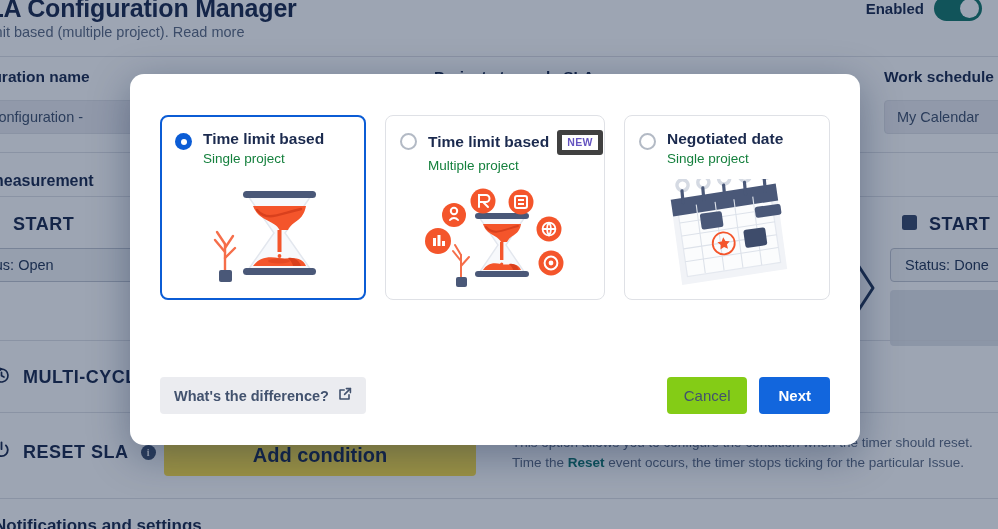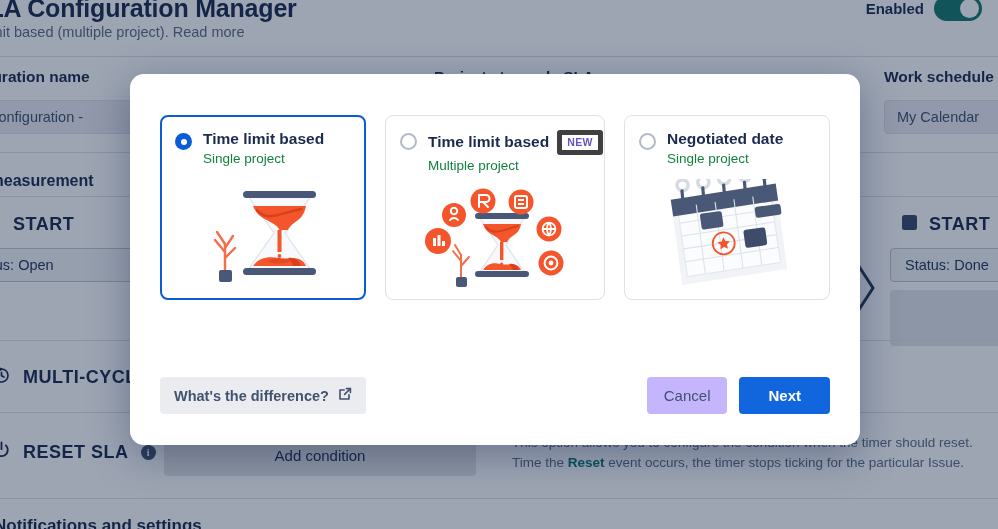--- a/index.html
+++ b/index.html
@@ -71,23 +71,23 @@
   .bg-chip {
     position: absolute; height: 34px; border-radius: 4px;
     border: 1px solid #C1C7D0; background: #F4F5F7;
     display: flex; align-items: center; padding: 0 14px;
     font-size: 14.5px; color: #253858; white-space: nowrap;
   }
   .bg-chip.c1 { left: -46px; top: 248px; width: 190px; }
   .bg-chip.c2 { left: 890px; top: 248px; width: 180px; }
 
   .bg-blockbtn {
-    position: absolute; height: 42px; border-radius: 4px; background: #e5e5e5;
+    position: absolute; height: 42px; border-radius: 4px; background: #fde047;
     display: flex; align-items: center; justify-content: center;
-    font-size: 15px; font-weight: normal; color: #1B2A4E;
+    font-size: 20px; font-weight: bold; color: #1B2A4E;
   }
   .bg-blockbtn.add1 { left: 164px; top: 296px; width: 312px; }
   .bg-blockbtn.add2 { left: 164px; top: 434px; width: 312px; }
   .bg-ghostbox {
     position: absolute; left: 890px; top: 290px; width: 180px; height: 56px;
     background: #E3E6EC; border-radius: 4px;
   }
 
   .bg-helper {
     position: absolute; font-size: 13.5px; line-height: 1.45;
@@ -170,26 +170,26 @@
     border: none; border-radius: 4px; cursor: pointer;
     font-family: "Liberation Sans", sans-serif;
   }
   .btn-diff {
     background: #EBECF0; color: #42526E;
     font-size: 14.5px; font-weight: bold;
     padding: 10px 14px; display: inline-flex; align-items: center; gap: 9px;
   }
   .footer-right { display: flex; align-items: center; gap: 12px; }
   .btn-cancel {
-    background: #c4b5fd; color: #42526E;
+    background: #84cc16; color: #42526E;
     font-size: 15px; padding: 10px 17px;
   }
   .btn-next {
     background: #1266DD; color: #fff;
-    font-size: 15px; font-weight: bold; padding: 10px 29px;
+    font-size: 15px; font-weight: bold; padding: 10px 19px;
   }
 </style>
 </head>
 <body>
 
 <div id="bg-page">
 
   <div class="bg-title">SLA Configuration Manager</div>
   <div class="bg-subtitle">me limit based (multiple project). Read more</div>
 

